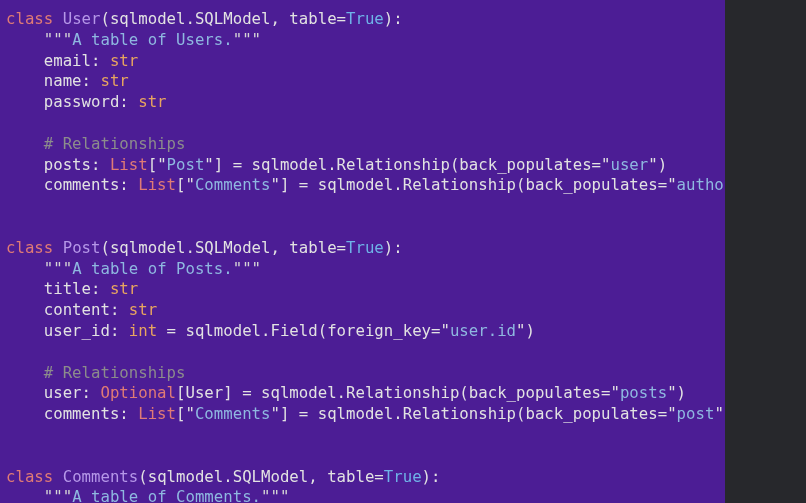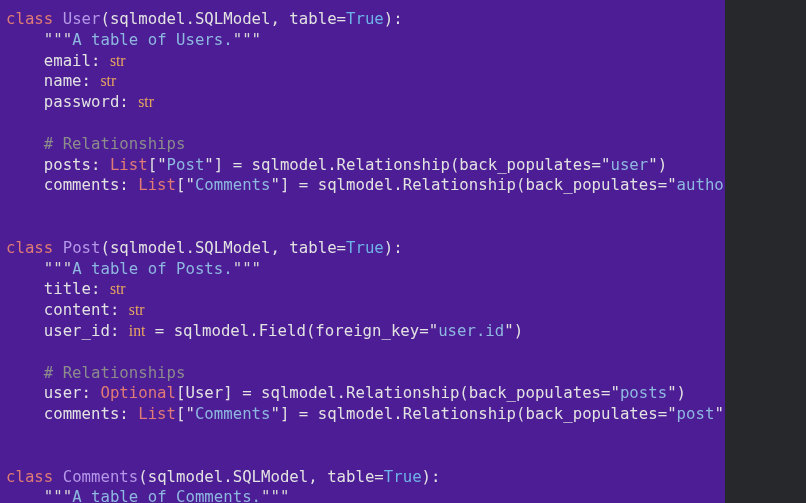--- a/index.html
+++ b/index.html
@@ -30,21 +30,21 @@
     color: #e0e0e0;
     white-space: pre;
     letter-spacing: 0px;
   }
   .line { height: 20.8px; display: block; }
   .kw { color: #e07b75; }
   .cls { color: #b597e8; }
   .plain { color: #e2e2e2; }
   .str { color: #8fb8e0; }
   .strq { color: #d6d6d6; }
-  .typ { color: #e8a55f; font-family: Liberation Serif, serif; }
+  .typ { color: #e8a55f; }
   .tcls { color: #e07b75; }
   .bool { color: #6fb3e8; }
   .cmt { color: #8c8c8c; }
 </style>
 </head>
 <body>
 
 <div class="editor">
   <div class="code" id="code"><div class="line"><span class="kw">class</span><span class="plain"> </span><span class="cls">User</span><span class="plain">(sqlmodel.SQLModel, table=</span><span class="bool">True</span><span class="plain">):</span></div><div class="line"><span class="plain">    </span><span class="strq">"""</span><span class="str">A table of Users.</span><span class="strq">"""</span></div><div class="line"><span class="plain">    email: </span><span class="typ">str</span></div><div class="line"><span class="plain">    name: </span><span class="typ">str</span></div><div class="line"><span class="plain">    password: </span><span class="typ">str</span></div><div class="line"> </div><div class="line"><span class="cmt">    # Relationships</span></div><div class="line"><span class="plain">    posts: </span><span class="tcls">List</span><span class="plain">["</span><span class="str">Post</span><span class="plain">"] = sqlmodel.Relationship(back_populates="</span><span class="str">user</span><span class="plain">")</span></div><div class="line"><span class="plain">    comments: </span><span class="tcls">List</span><span class="plain">["</span><span class="str">Comments</span><span class="plain">"] = sqlmodel.Relationship(back_populates="</span><span class="str">author</span><span class="plain">")</span></div><div class="line"> </div><div class="line"> </div><div class="line"><span class="kw">class</span><span class="plain"> </span><span class="cls">Post</span><span class="plain">(sqlmodel.SQLModel, table=</span><span class="bool">True</span><span class="plain">):</span></div><div class="line"><span class="plain">    </span><span class="strq">"""</span><span class="str">A table of Posts.</span><span class="strq">"""</span></div><div class="line"><span class="plain">    title: </span><span class="typ">str</span></div><div class="line"><span class="plain">    content: </span><span class="typ">str</span></div><div class="line"><span class="plain">    user_id: </span><span class="typ">int</span><span class="plain"> = sqlmodel.Field(foreign_key="</span><span class="str">user.id</span><span class="plain">")</span></div><div class="line"> </div><div class="line"><span class="cmt">    # Relationships</span></div><div class="line"><span class="plain">    user: </span><span class="tcls">Optional</span><span class="plain">[User] = sqlmodel.Relationship(back_populates="</span><span class="str">posts</span><span class="plain">")</span></div><div class="line"><span class="plain">    comments: </span><span class="tcls">List</span><span class="plain">["</span><span class="str">Comments</span><span class="plain">"] = sqlmodel.Relationship(back_populates="</span><span class="str">post</span><span class="plain">")</span></div><div class="line"> </div><div class="line"> </div><div class="line"><span class="kw">class</span><span class="plain"> </span><span class="cls">Comments</span><span class="plain">(sqlmodel.SQLModel, table=</span><span class="bool">True</span><span class="plain">):</span></div><div class="line"><span class="plain">    </span><span class="strq">"""</span><span class="str">A table of Comments.</span><span class="strq">"""</span></div></div>
 </div>

